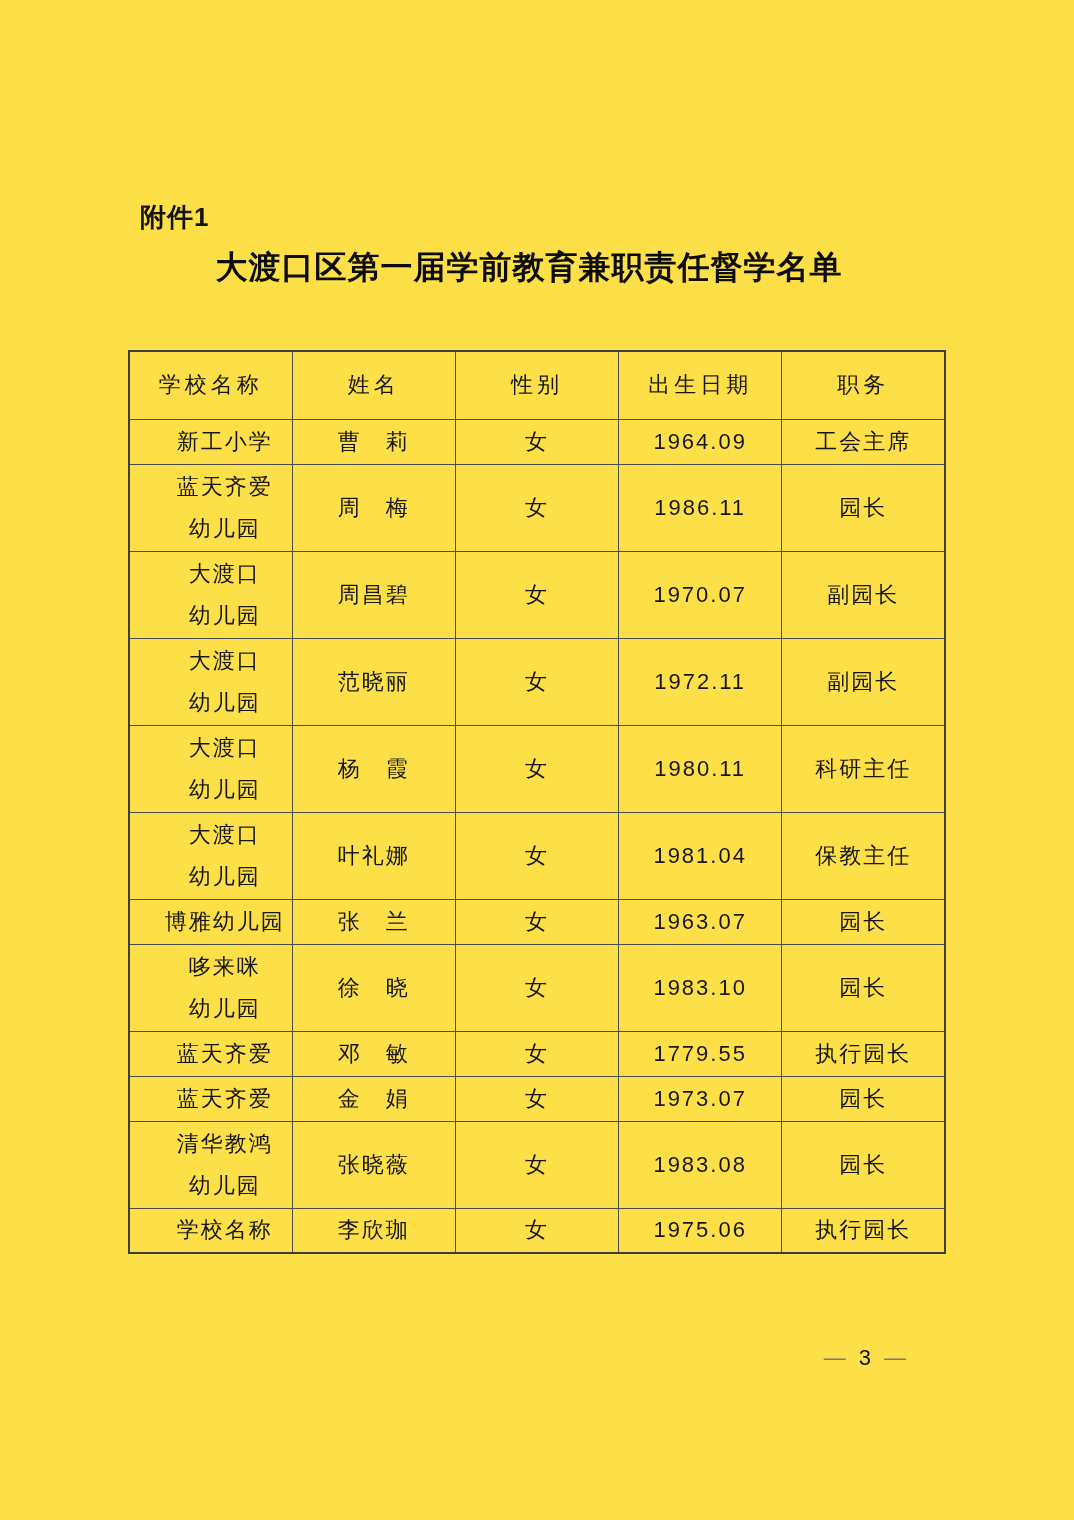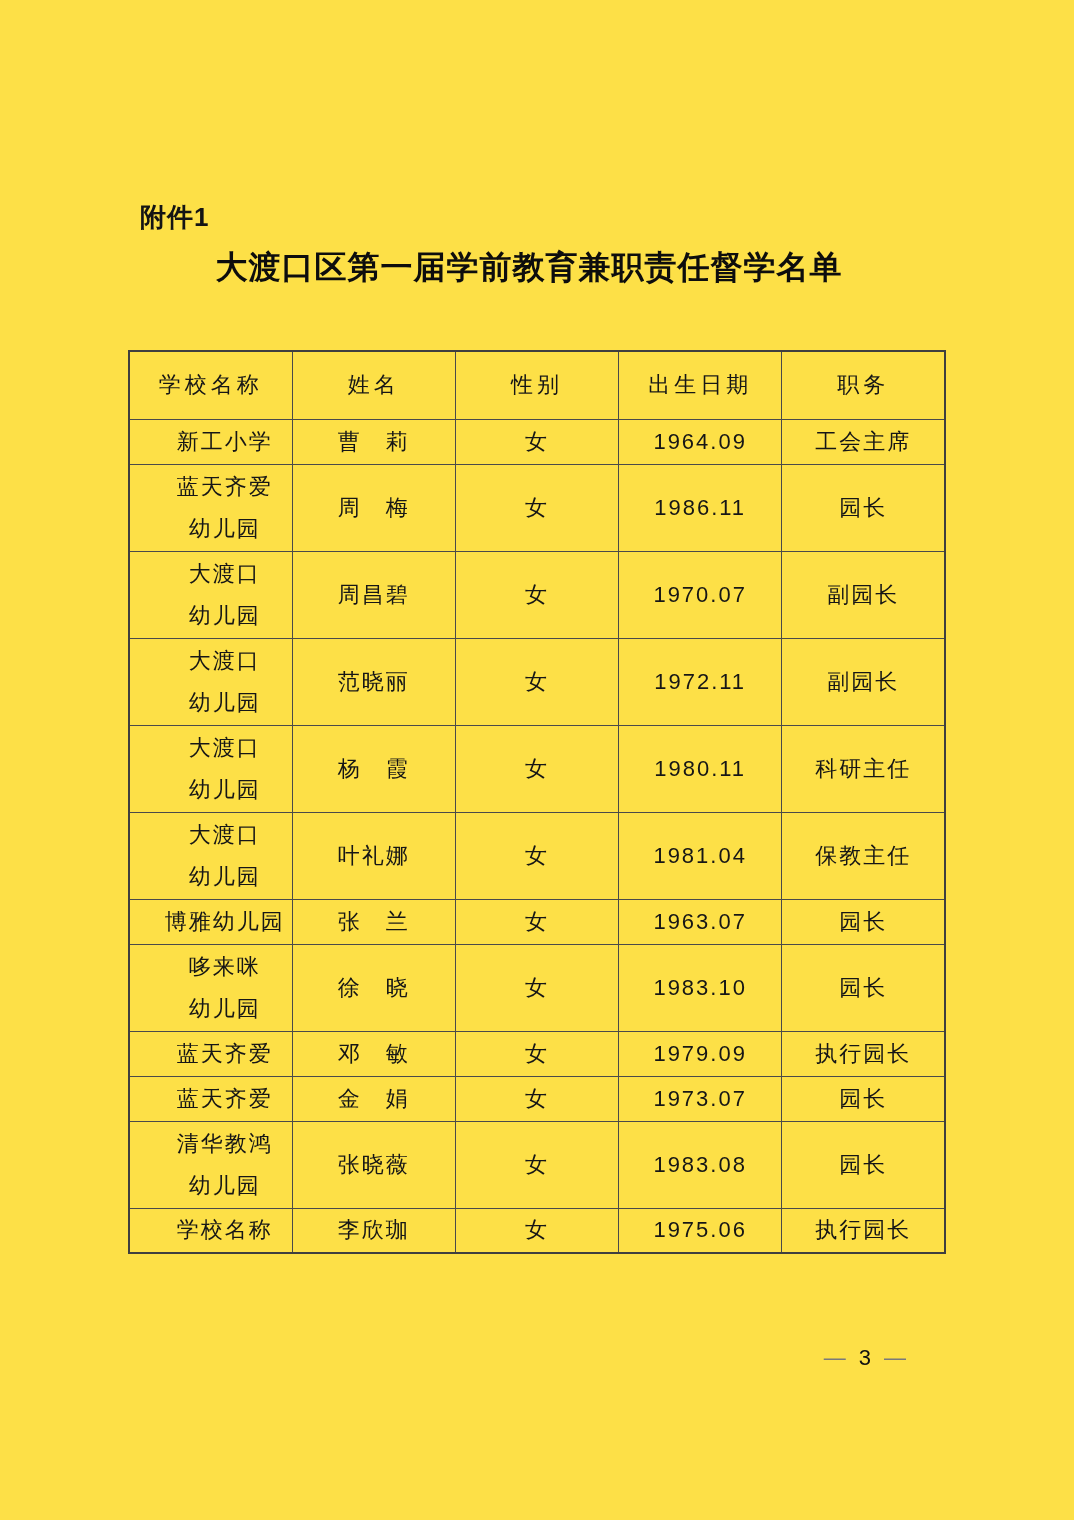--- a/index.html
+++ b/index.html
@@ -194,21 +194,21 @@
           <td>女</td>
           <td class="birth">1983.10</td>
           <td>园长</td>
         </tr>
         <tr class="short">
           <td>
             <div class="school-line">蓝天齐爱</div>
           </td>
           <td>邓　敏</td>
           <td>女</td>
-          <td class="birth">1979.09</td>
+          <td class="birth">1779.55</td>
           <td>执行园长</td>
         </tr>
         <tr class="short">
           <td>
             <div class="school-line">蓝天齐爱</div>
           </td>
           <td>金　娟</td>
           <td>女</td>
           <td class="birth">1973.07</td>
           <td>园长</td>

